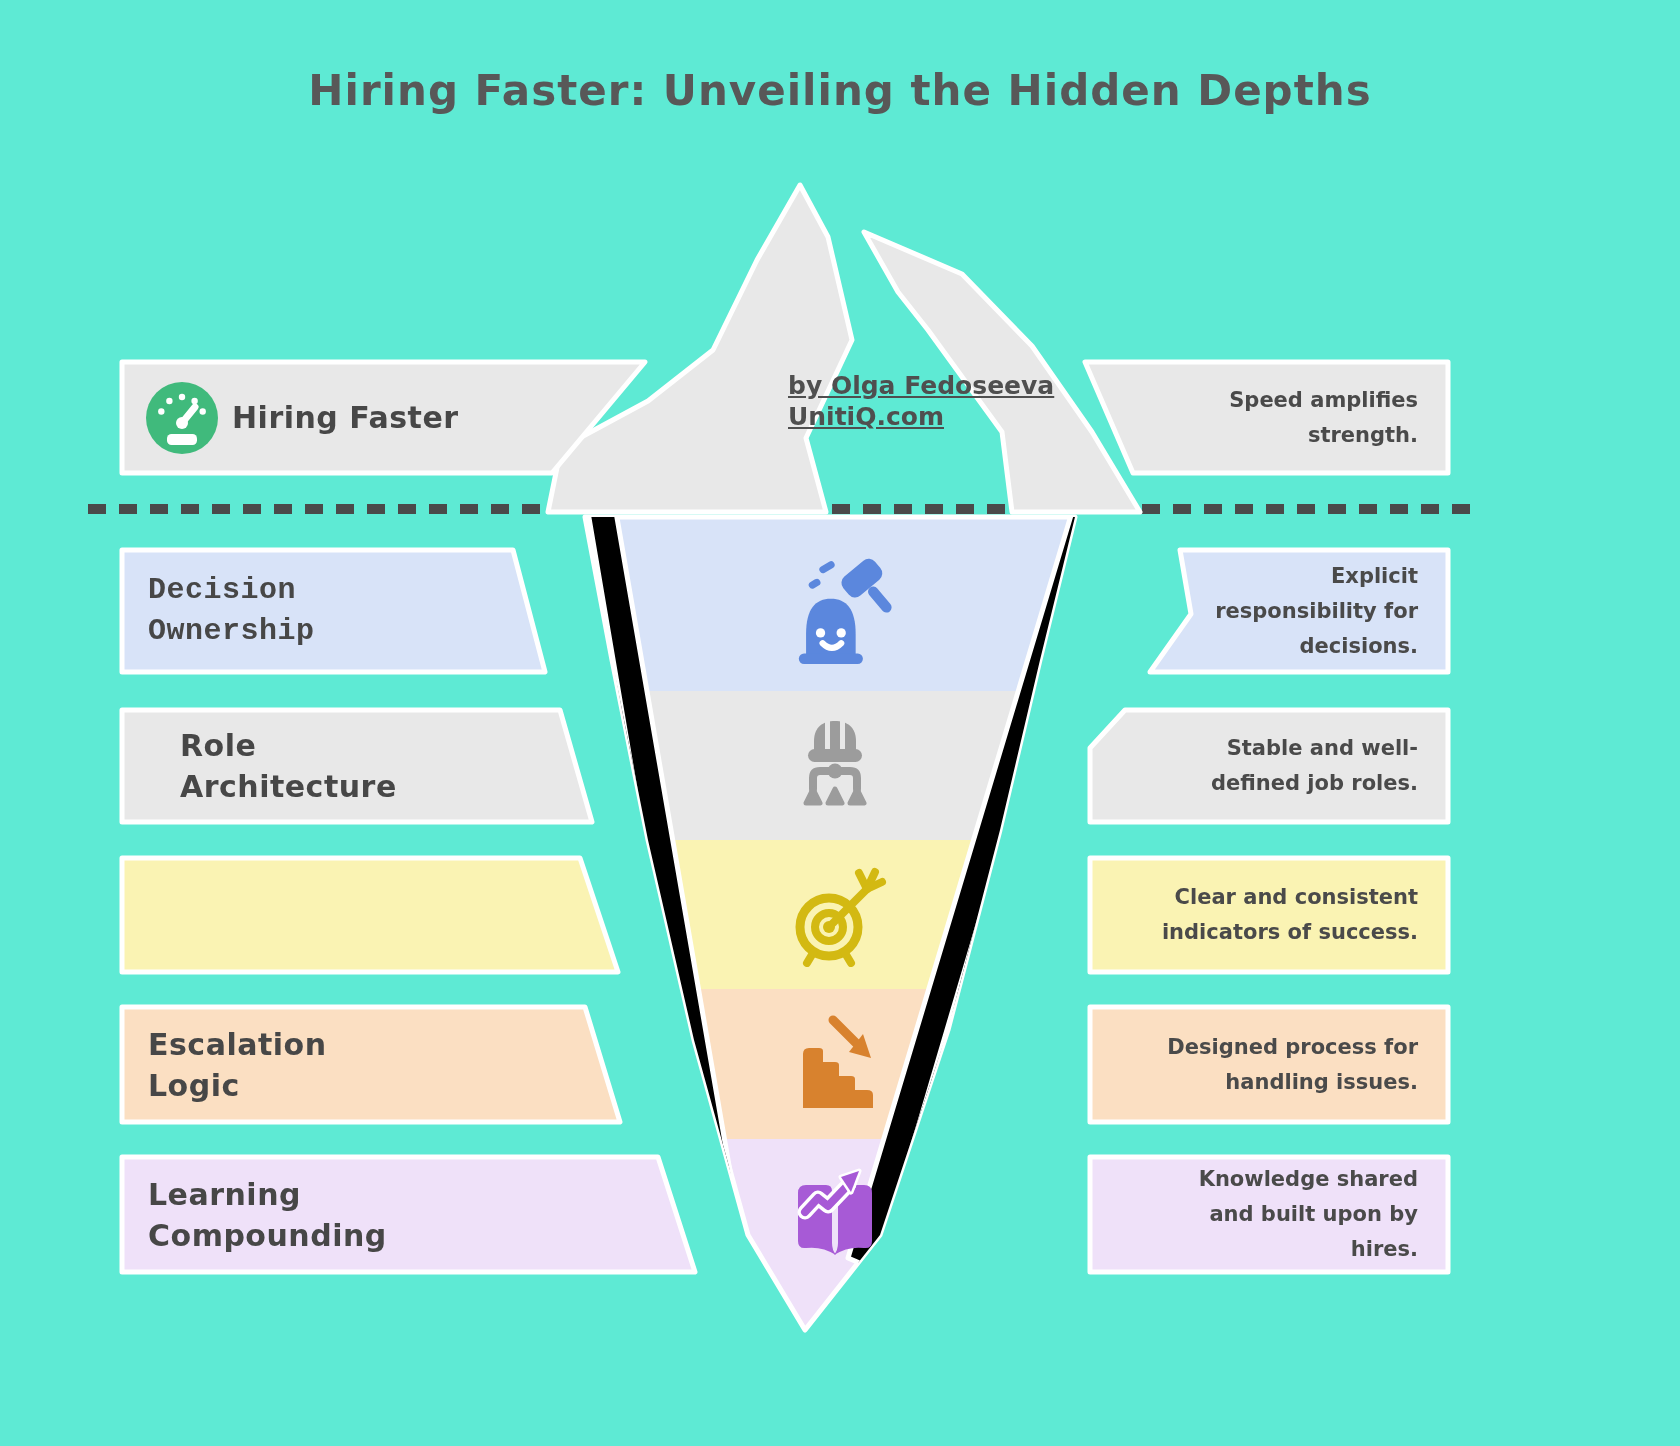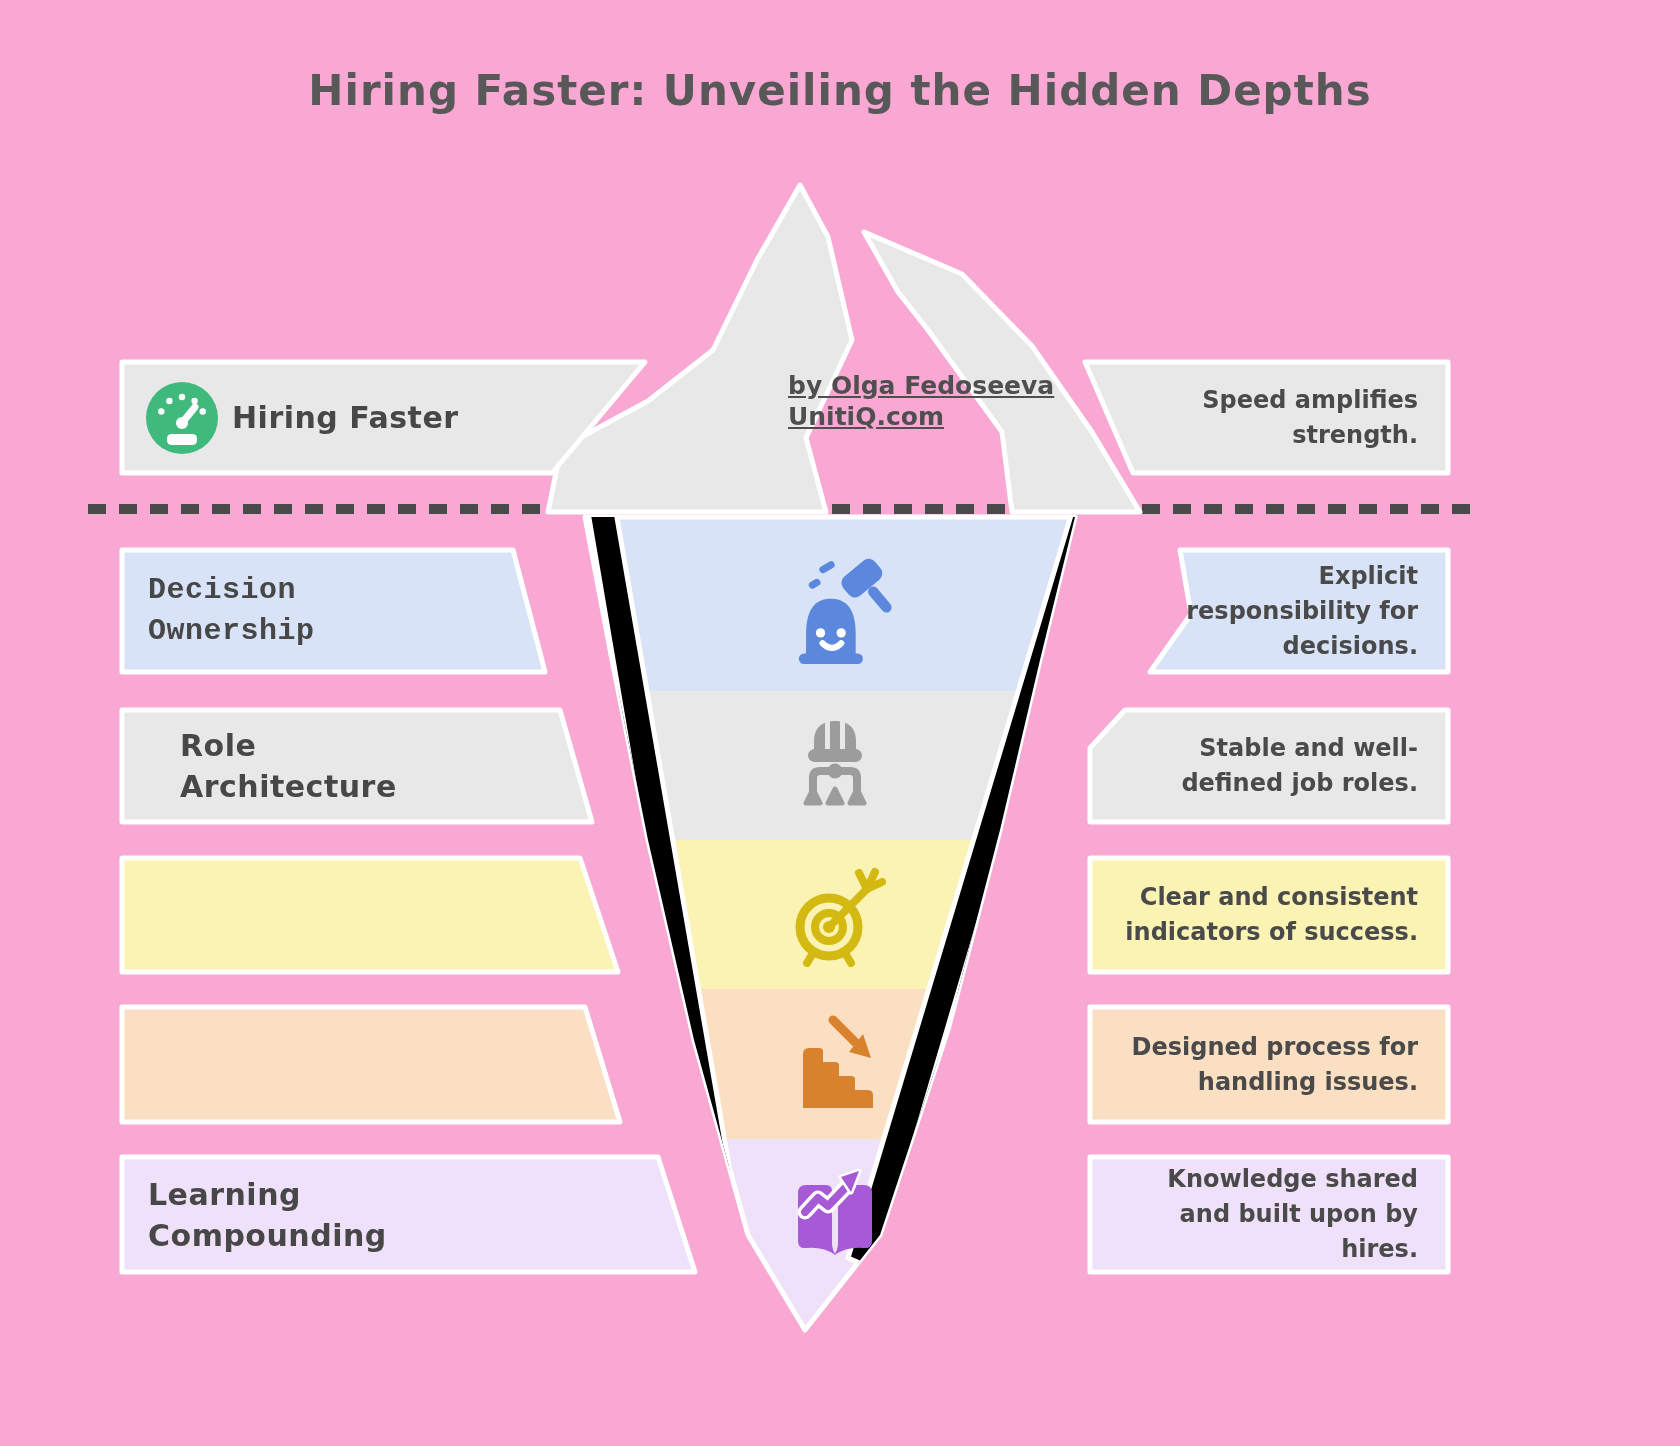--- a/index.html
+++ b/index.html
@@ -1,30 +1,30 @@
 <!DOCTYPE html>
 <html><head>
 <meta charset="utf-8">
 <style>
   html,body{margin:0;padding:0;background:#000;}
-  .stage{position:relative;width:1680px;height:1446px;background:#f9a8d4;overflow:hidden;
+  .stage{position:relative;width:1680px;height:1446px;background:#5eead4;overflow:hidden;
          font-family:"DejaVu Sans","Liberation Sans",sans-serif;}
   .title{position:absolute;top:66px;left:0;width:100%;text-align:center;
          font-size:42px;font-weight:700;letter-spacing:1px;color:#585858;}
   .waterline{position:absolute;left:88px;top:504px;width:1392px;height:10px;
          background:repeating-linear-gradient(90deg,#4a4a4a 0 18px,transparent 18px 31px);}
   svg.scene{position:absolute;left:0;top:0;z-index:2;}
   svg.scene polygon{stroke-linejoin:round;}
   .band{stroke:#ffffff;stroke-width:5;}
   .outline{stroke:#ffffff;stroke-width:5;}
   .crevasse{fill:#000000;stroke:#ffffff;stroke-width:5;}
   .txt{position:absolute;z-index:4;display:flex;align-items:center;color:#474747;
        white-space:pre-line;font-weight:700;}
   .label{font-size:30px;line-height:41px;letter-spacing:.5px;}
-  .desc{font-size:24px;line-height:35px;justify-content:flex-end;text-align:right;color:#4a4a4a;}
+  .desc{font-size:21px;line-height:35px;justify-content:flex-end;text-align:right;color:#4a4a4a;}
   .attribution{position:absolute;left:788px;top:370px;z-index:4;font-size:25px;line-height:31px;
        font-weight:700;color:#4f4f4f;white-space:pre-line;text-decoration:underline;}
   .icon{position:absolute;z-index:5;}
 </style>
 </head>
 <body>
 
 <div class="stage">
 
   <div class="title">Hiring Faster: Unveiling the Hidden Depths</div>
@@ -75,20 +75,22 @@
   </svg>
 
   <div class="attribution">by Olga Fedoseeva
 UnitiQ.com</div>
 
   <div class="txt label" style="left:232px;top:362px;width:360px;height:111px;">Hiring Faster</div>
   <div class="txt label" style="left:148px;top:550px;width:330px;height:122px;font-family:Liberation Mono, monospace;">Decision
 Ownership</div>
   <div class="txt label" style="left:156px;top:710px;width:330px;height:112px;margin-left:24px;">Role
 Architecture</div>
+  <div class="txt label" style="left:148px;top:1007px;width:330px;height:115px;">Escalation
+Logic</div>
   <div class="txt label" style="left:148px;top:1157px;width:380px;height:115px;">Learning
 Compounding</div>
 
   <div class="txt desc" style="left:1100px;top:362px;width:318px;height:111px;">Speed amplifies
 strength.</div>
   <div class="txt desc" style="left:1100px;top:550px;width:318px;height:122px;">Explicit
 responsibility for
 decisions.</div>
   <div class="txt desc" style="left:1100px;top:710px;width:318px;height:112px;">Stable and well-
 defined job roles.</div>

